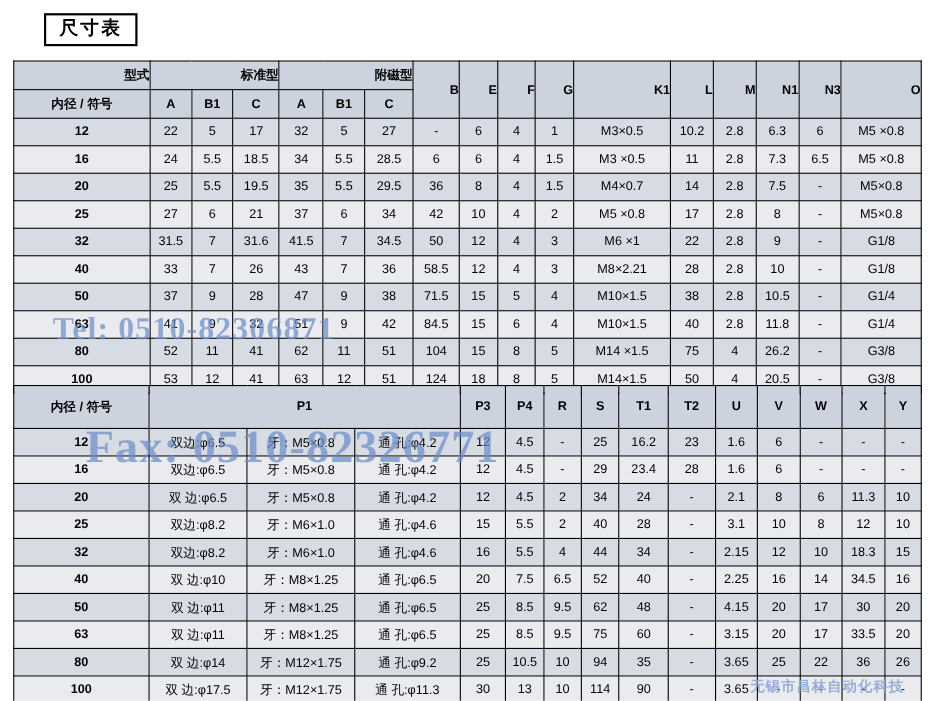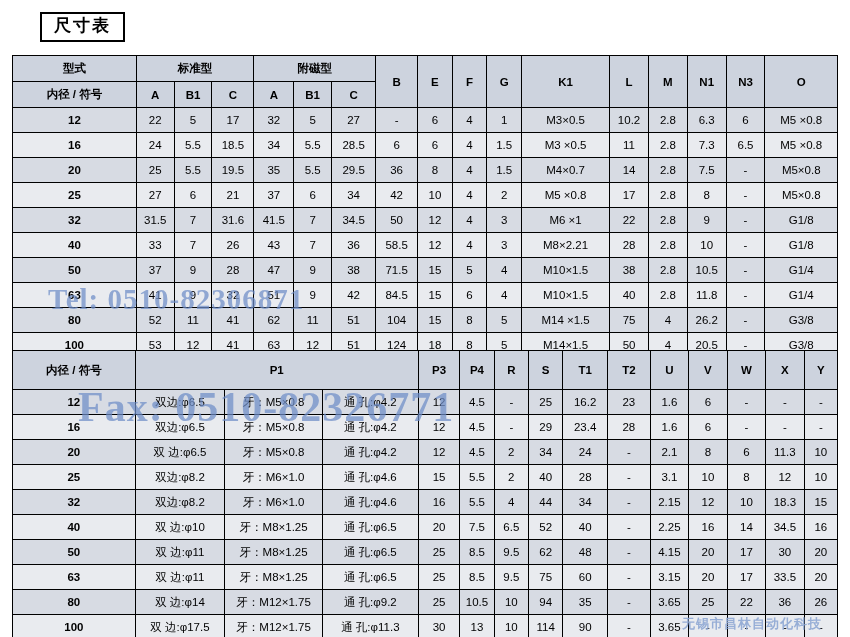--- a/index.html
+++ b/index.html
@@ -65,21 +65,21 @@
     font-weight: bold;
     font-size: 11.5px;
   }
   tbody tr.odd td { background: #d7dbe3; }
   tbody tr.even td { background: #e9ebef; }
 
   td.lbl {
     font-weight: bold;
   }
   
-  thead tr.hrow1 td { height: 25px; }
+  thead tr.hrow1 td { height: 25px; text-align: right; }
   thead tr.hrow2 td { height: 25px; }
 
   
   #tbl-bot thead td { height: 38px; }
 
   
   .wm {
     position: absolute;
     color: #6f8ec8;
     opacity: 0.72;

